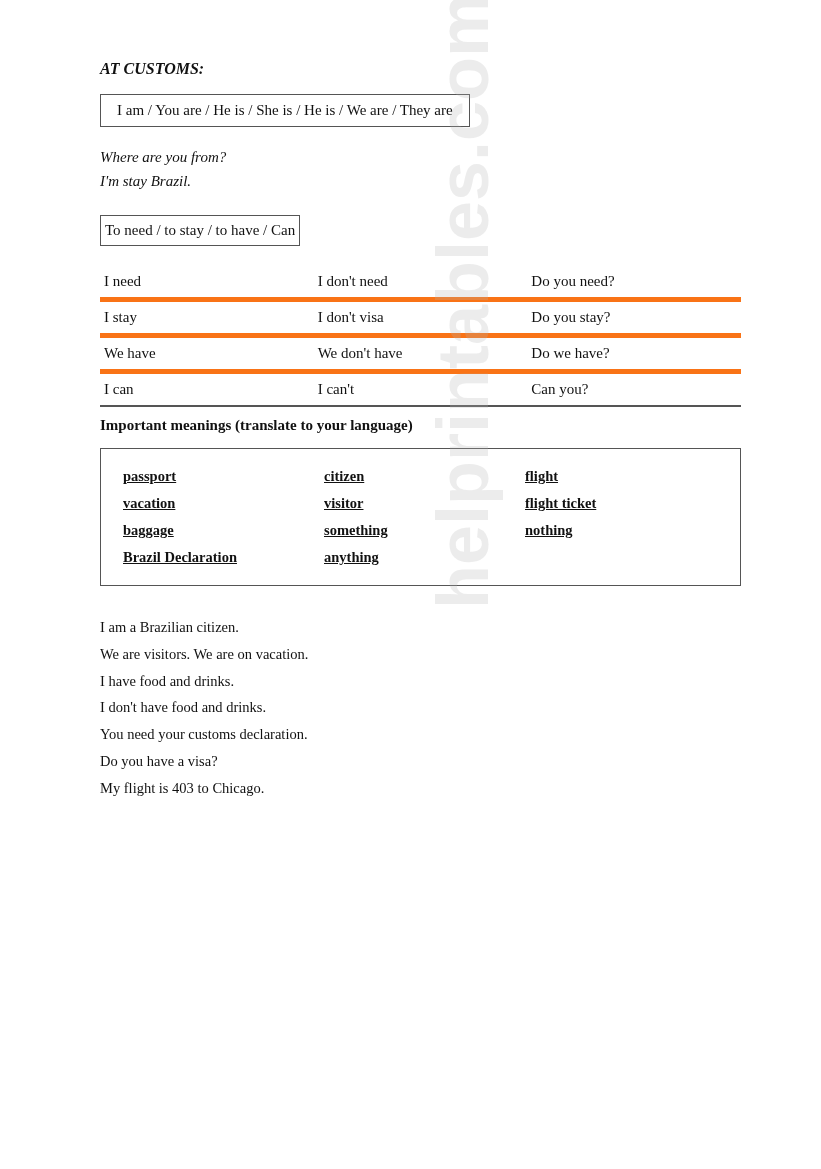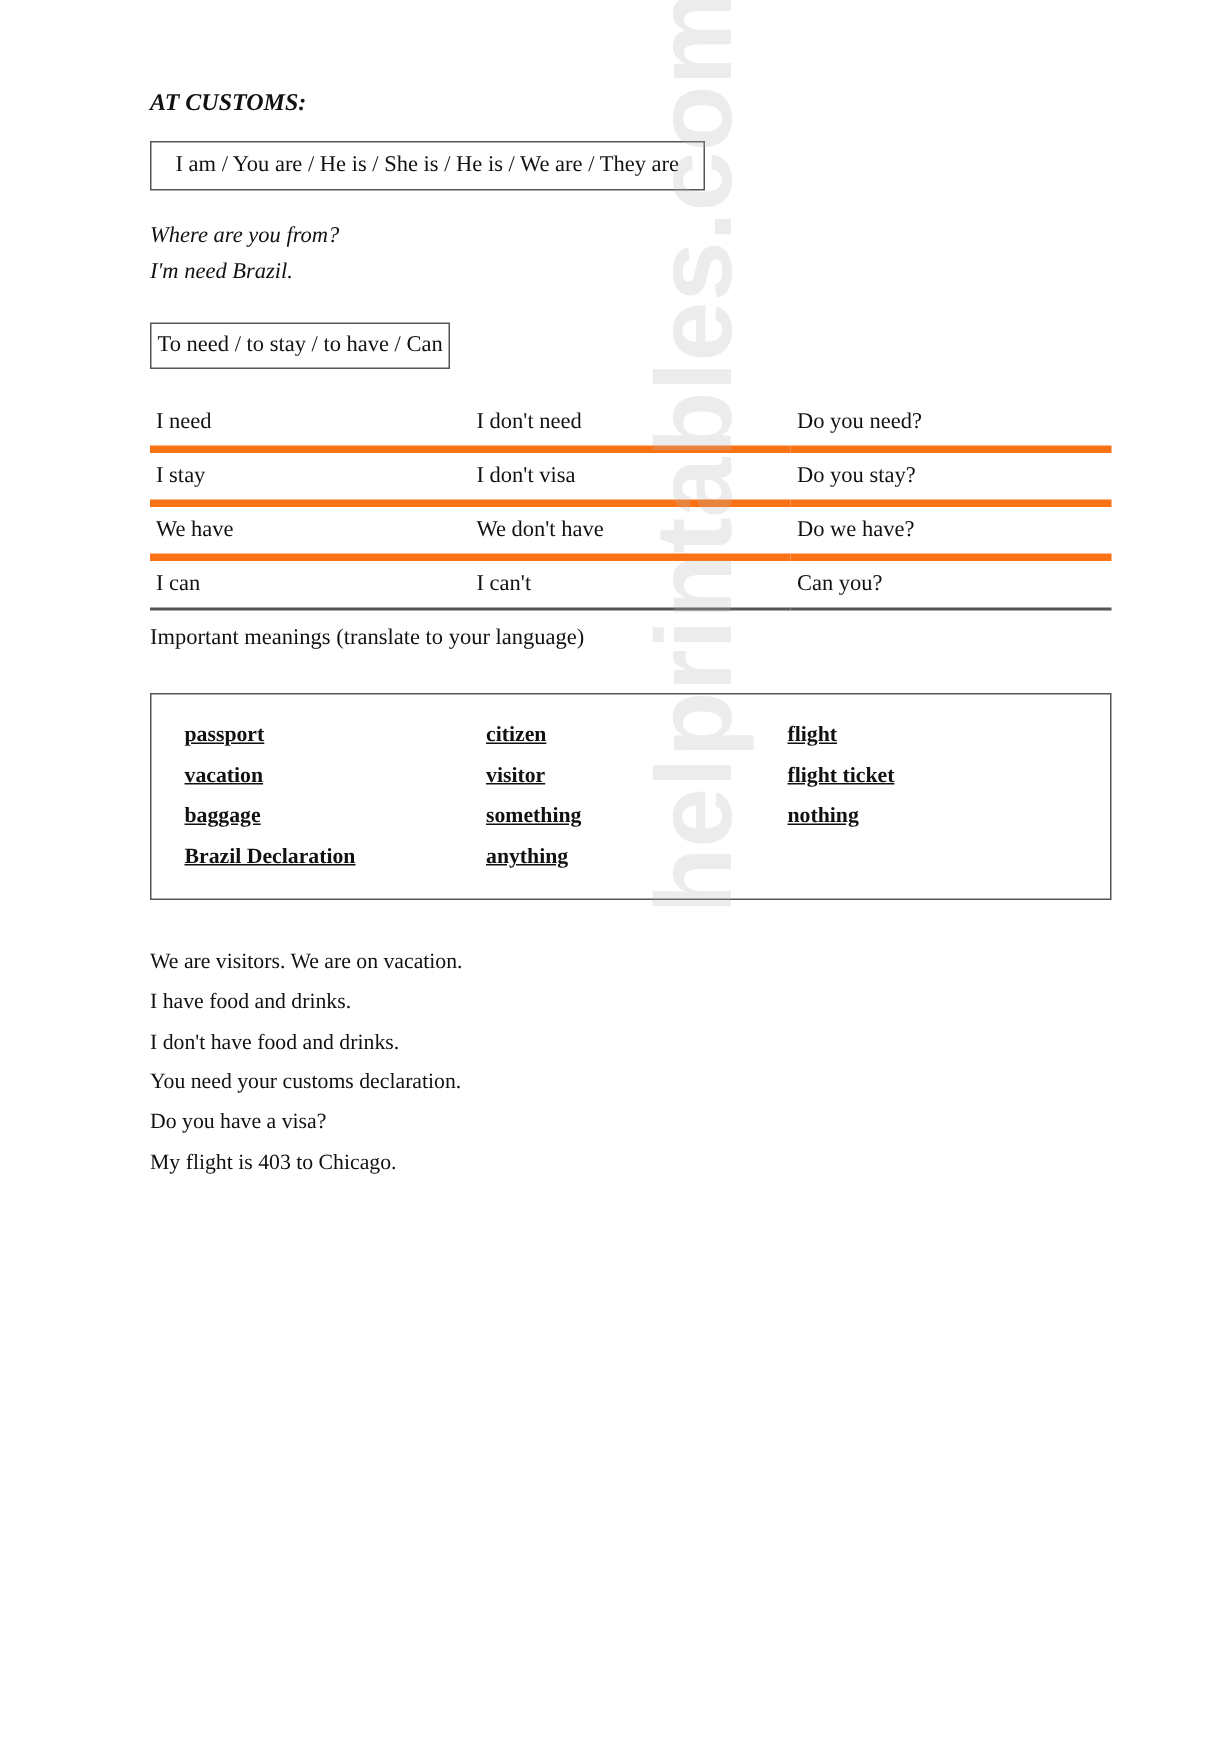--- a/index.html
+++ b/index.html
@@ -76,23 +76,23 @@
       border-bottom: 2px solid #555;
     }
 
     .conjugation-table td {
       padding: 7px 4px;
       vertical-align: top;
       width: 33%;
     }
 
     .important-heading {
-      font-weight: normal;
+      font-weight: bold;
       font-size: 15px;
-      margin-bottom: 28px;
+      margin-bottom: 14px;
     }
 
     .vocab-box {
       border: 1.5px solid #555;
       padding: 14px 18px;
       margin-bottom: 28px;
     }
 
     .vocab-table {
       width: 100%;
@@ -135,21 +135,21 @@
   <div class="watermark">helprintables.com</div>
 
   <div class="page-title">AT CUSTOMS:</div>
 
   <div class="box-section">
     <span>I am / You are / He is / She is / He is / We are / They are</span>
   </div>
 
   <div class="italic-block">
     <div>Where are you from?</div>
-    <div>I'm need Brazil.</div>
+    <div>I'm stay Brazil.</div>
   </div>
 
   <div class="verbs-box">
     <span>To need / to stay / to have / Can</span>
   </div>
 
   <table class="conjugation-table">
     <tbody id="conj-tbody">
         <tr>
           <td>I need</td>
@@ -198,20 +198,21 @@
             <td>Brazil Declaration</td>
             <td>anything</td>
             <td></td>
           </tr>
         </tbody>
     </table>
   </div>
 
   <div class="translate-section">
     <ul class="translate-list" id="translate-list">
+        <li>I am a Brazilian citizen.</li>
         <li>We are visitors. We are on vacation.</li>
         <li>I have food and drinks.</li>
         <li>I don't have food and drinks.</li>
         <li>You need your customs declaration.</li>
         <li>Do you have a visa?</li>
         <li>My flight is 403 to Chicago.</li>
       </ul>
   </div>
 
 </div>

